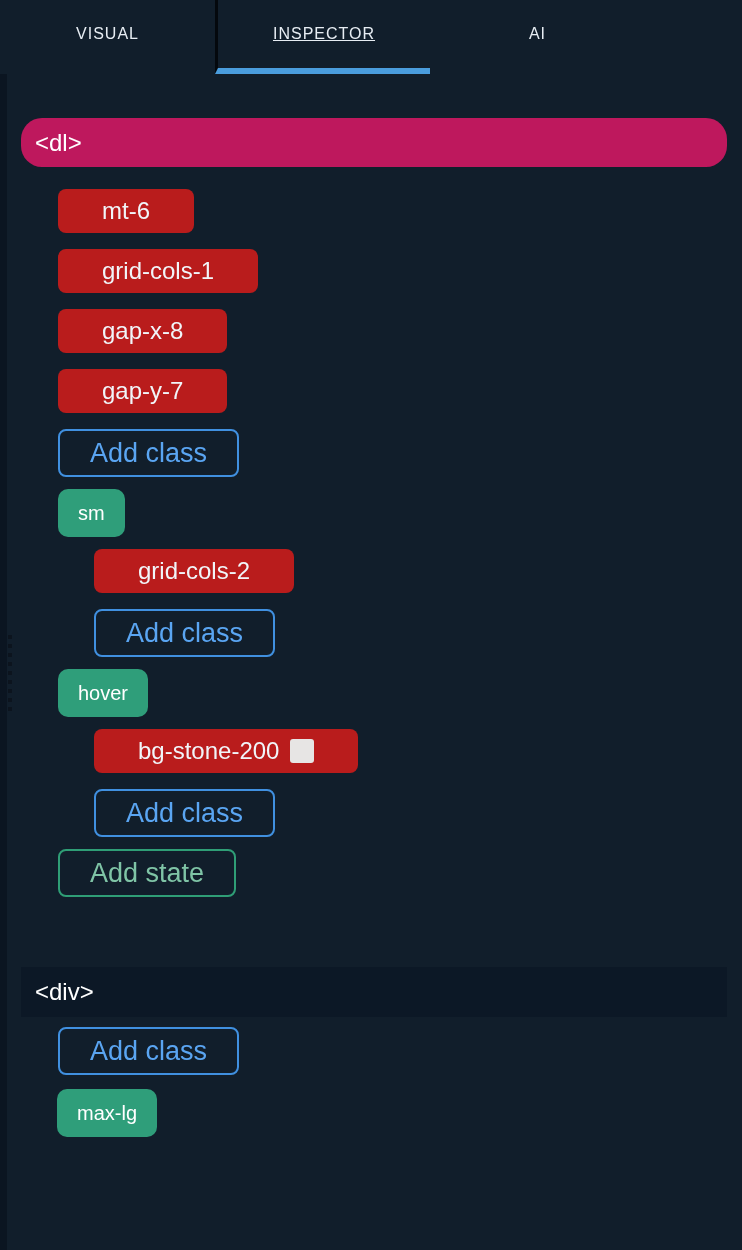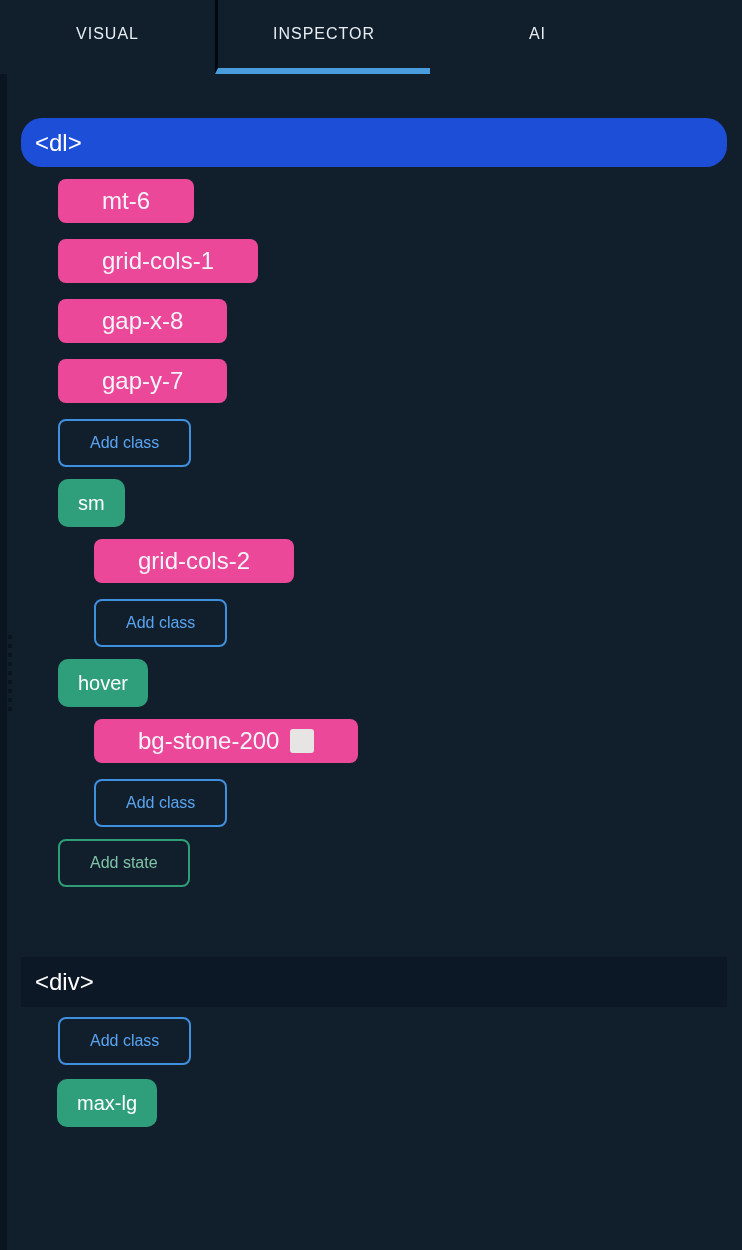--- a/index.html
+++ b/index.html
@@ -12,20 +12,21 @@
   
   .tabbar{display:flex;height:74px;}
   .tab{
     width:215px;box-sizing:border-box;display:flex;align-items:center;justify-content:center;
     color:#e7edf3;font-size:16px;letter-spacing:1px;font-weight:500;
     border-bottom:6px solid transparent;cursor:default;
   }
   .tab.active{
     border-bottom-color:#4a9ddd;
     border-left:3px solid #04080d;
+    text-decoration:underline;
   }
   
   .panel-edge{position:absolute;left:0;top:74px;bottom:0;width:7px;background:#0b1521;}
   .drag-dots{
     position:absolute;left:8px;top:635px;width:4px;height:80px;
     background:repeating-linear-gradient(#0c141e 0 4px,transparent 4px 9px);
   }
   
   .content{padding:44px 15px 0 21px;}
   .searchbox{
@@ -36,39 +37,39 @@
   .searchbox input{
     flex:1;background:transparent;border:none;outline:none;
     font-family:"Liberation Sans",sans-serif;font-size:23px;color:#cbd5e1;
   }
   .searchbox input::placeholder{color:#5d6d82;}
   
   .el-row{
     height:49px;display:flex;align-items:center;padding-left:14px;
     color:#ffffff;font-size:24px;
   }
-  .el-row.selected{background:#1d4ed8;margin-bottom:12px;border-radius:21px;}
+  .el-row.selected{background:#be185d;margin-bottom:22px;border-radius:21px;}
   .el-row.plain{background:#0c1826;height:50px;margin-top:70px;margin-bottom:10px;}
   
   .stack{display:flex;flex-direction:column;align-items:flex-start;}
   .indent1{margin-left:37px;}
   .indent2{margin-left:73px;}
   .chip{
-    height:44px;padding:0 44px;background:#ec4899;border-radius:8px;
+    height:44px;padding:0 44px;background:#b91c1c;border-radius:8px;
     color:#f1f5f9;font-size:24px;display:flex;align-items:center;
     margin-bottom:16px;cursor:default;
   }
   .state{
     height:48px;padding:0 20px;background:#2f9e7a;border-radius:10px;
     color:#ffffff;font-size:20px;display:flex;align-items:center;
     margin-bottom:12px;cursor:default;
   }
   .btn{
     height:48px;padding:0 30px;border:2px solid;border-radius:8px;background:transparent;
-    font-family:"Liberation Sans",sans-serif;font-size:16px;
+    font-family:"Liberation Sans",sans-serif;font-size:27px;
     display:flex;align-items:center;margin-bottom:12px;box-sizing:border-box;cursor:default;
   }
   .btn.blue{color:#5aa5f2;border-color:#4090e0;}
   .btn.green{color:#7fc4a6;border-color:#2f9e76;}
   .swatch{width:24px;height:24px;border-radius:3px;margin-left:11px;}
   .mb0{margin-bottom:0;}
 </style>
 </head>
 <body>
 

